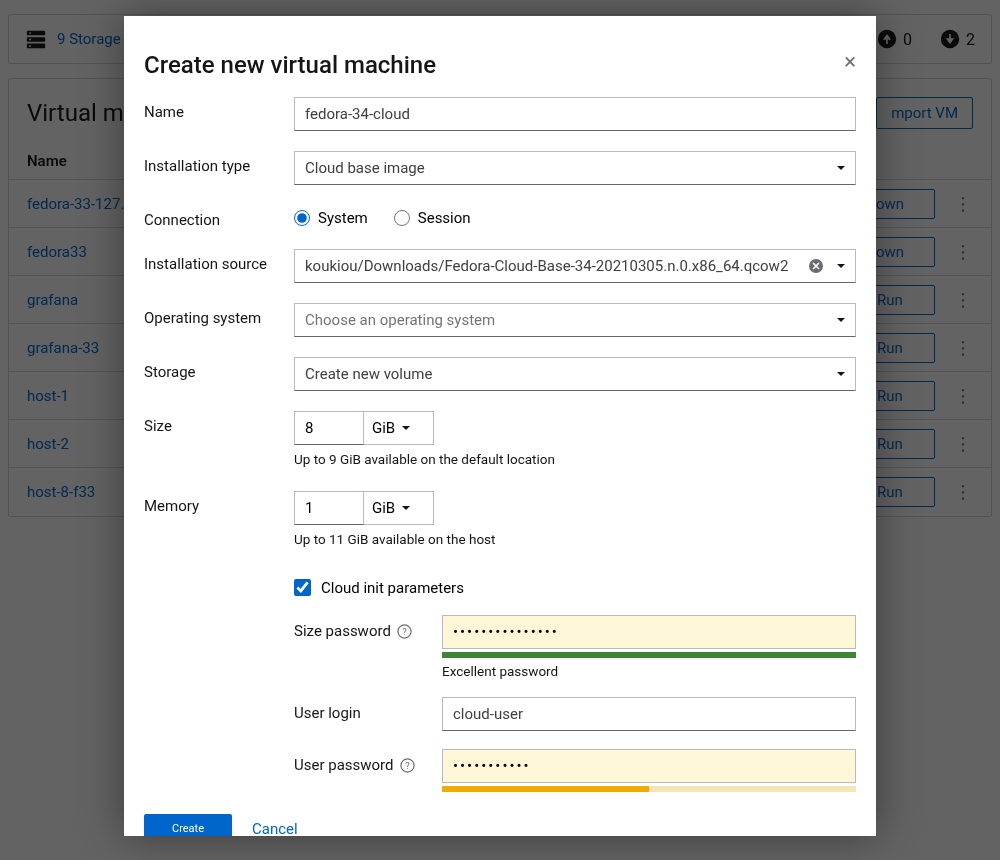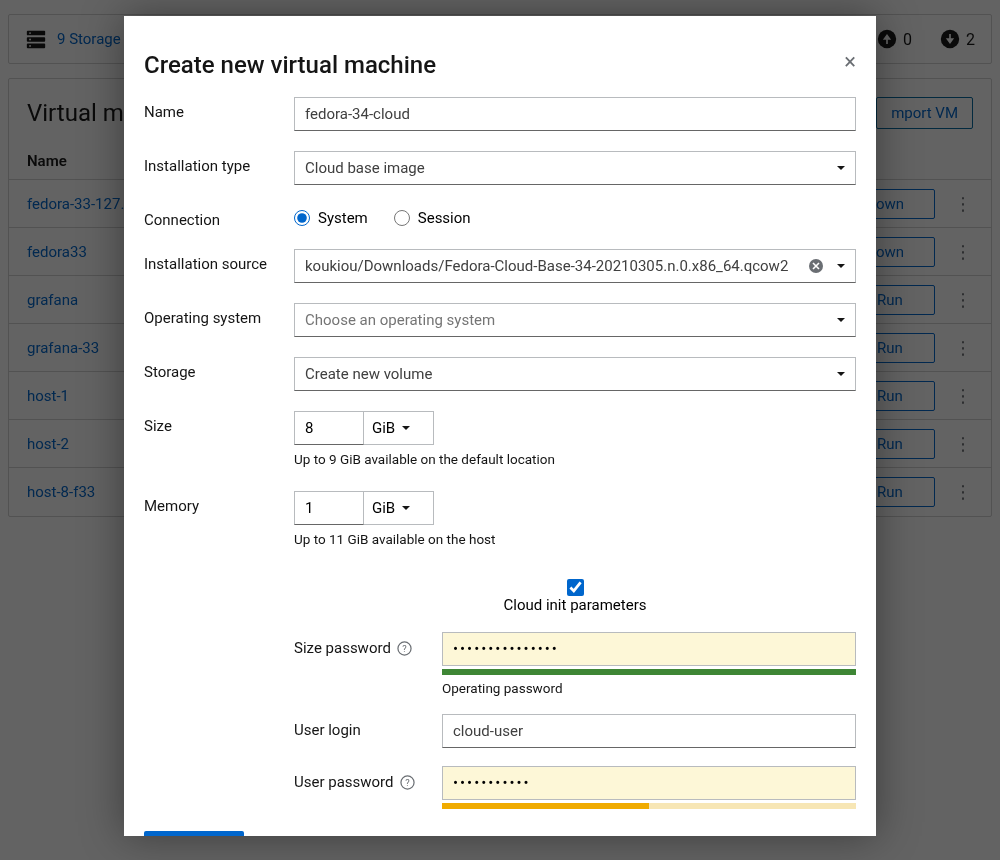--- a/index.html
+++ b/index.html
@@ -49,32 +49,32 @@
   .radio { display: flex; align-items: center; gap: 8px; font-size: 15px; }
   .radio input { width: 16px; height: 16px; accent-color: #06c; }
 
   .size-row { display: flex; gap: 0; }
   .size-input { width: 70px; border: 1px solid #b8bbbe; border-bottom: 1px solid #666; padding: 6px 10px; font-size: 15px; height: 34px; }
   .unit-select { width: 70px; border: 1px solid #b8bbbe; border-left: none; padding: 6px 8px; font-size: 15px; height: 34px; background: #fff; position: relative; display: flex; align-items: center; }
   .unit-caret { margin-left: 6px; }
 
   .helper { font-size: 13.5px; color: #151515; margin-top: 6px; }
 
-  .checkbox-row { display: flex; align-items: center; margin-left: 150px; margin-bottom: 18px; font-size: 15px; flex-direction: column; }
+  .checkbox-row { display: flex; align-items: flex-start; gap: 10px; margin-left: 150px; margin-bottom: 18px; font-size: 15px; }
   .checkbox-row input { width: 17px; height: 17px; accent-color: #06c; }
 
   .pw-input { width: 100%; border: 1px solid #b8bbbe; background: #fdf7d7; padding: 6px 10px; font-size: 15px; height: 34px; font-family: inherit; letter-spacing: 2px; }
   .strength-bar { height: 6px; width: 100%; display: flex; margin-top: 3px; }
   .strength-fill { height: 100%; }
   .strength-text { font-size: 13.5px; color: #151515; margin-top: 5px; }
 
   .help-icon { display: inline-flex; margin-left: 6px; vertical-align: middle; }
 
   .modal-footer { display: flex; gap: 20px; align-items: center; margin-top: 22px; }
-  .btn-primary { background: #06c; color: #fff; border: none; padding: 8px 28px; font-size: 15px; border-radius: 2px; cursor: pointer; }
+  .btn-primary { background: #06c; color: #fff; border: none; padding: 8px 28px; font-size: 11px; border-radius: 2px; cursor: pointer; }
   .link-btn { color: #06c; font-size: 15px; cursor: pointer; background: none; border: none; }
 
   .sub-section { margin-left: 150px; }
   .sub-row { display: flex; margin-bottom: 18px; align-items: flex-start; }
   .sub-label { width: 148px; font-size: 15px; color: #151515; padding-top: 7px; display:flex; align-items:center;}
   .sub-control { flex: 1; }
 
   .caret-svg { width: 10px; height: 10px; }
 </style>
 </head>
@@ -301,21 +301,21 @@
               <circle cx="8" cy="8" r="7" fill="none" stroke="#6a6e73" stroke-width="1.3"></circle>
               <text x="8" y="12" text-anchor="middle" font-size="10" fill="#6a6e73">?</text>
             </svg>
         </span>
       </div>
       <div class="sub-control">
         <input type="password" class="pw-input" value="•••••••••••••••" style="">
         <div class="strength-bar">
           <div class="strength-fill" id="root-strength" style="width: 100%; background: rgb(62, 134, 53);"></div>
         </div>
-        <div class="strength-text">Operating password</div>
+        <div class="strength-text">Excellent password</div>
       </div>
     </div>
 
     <div class="sub-row">
       <div class="sub-label">User login</div>
       <div class="sub-control">
         <input class="text-input" value="cloud-user" style="">
       </div>
     </div>
 

